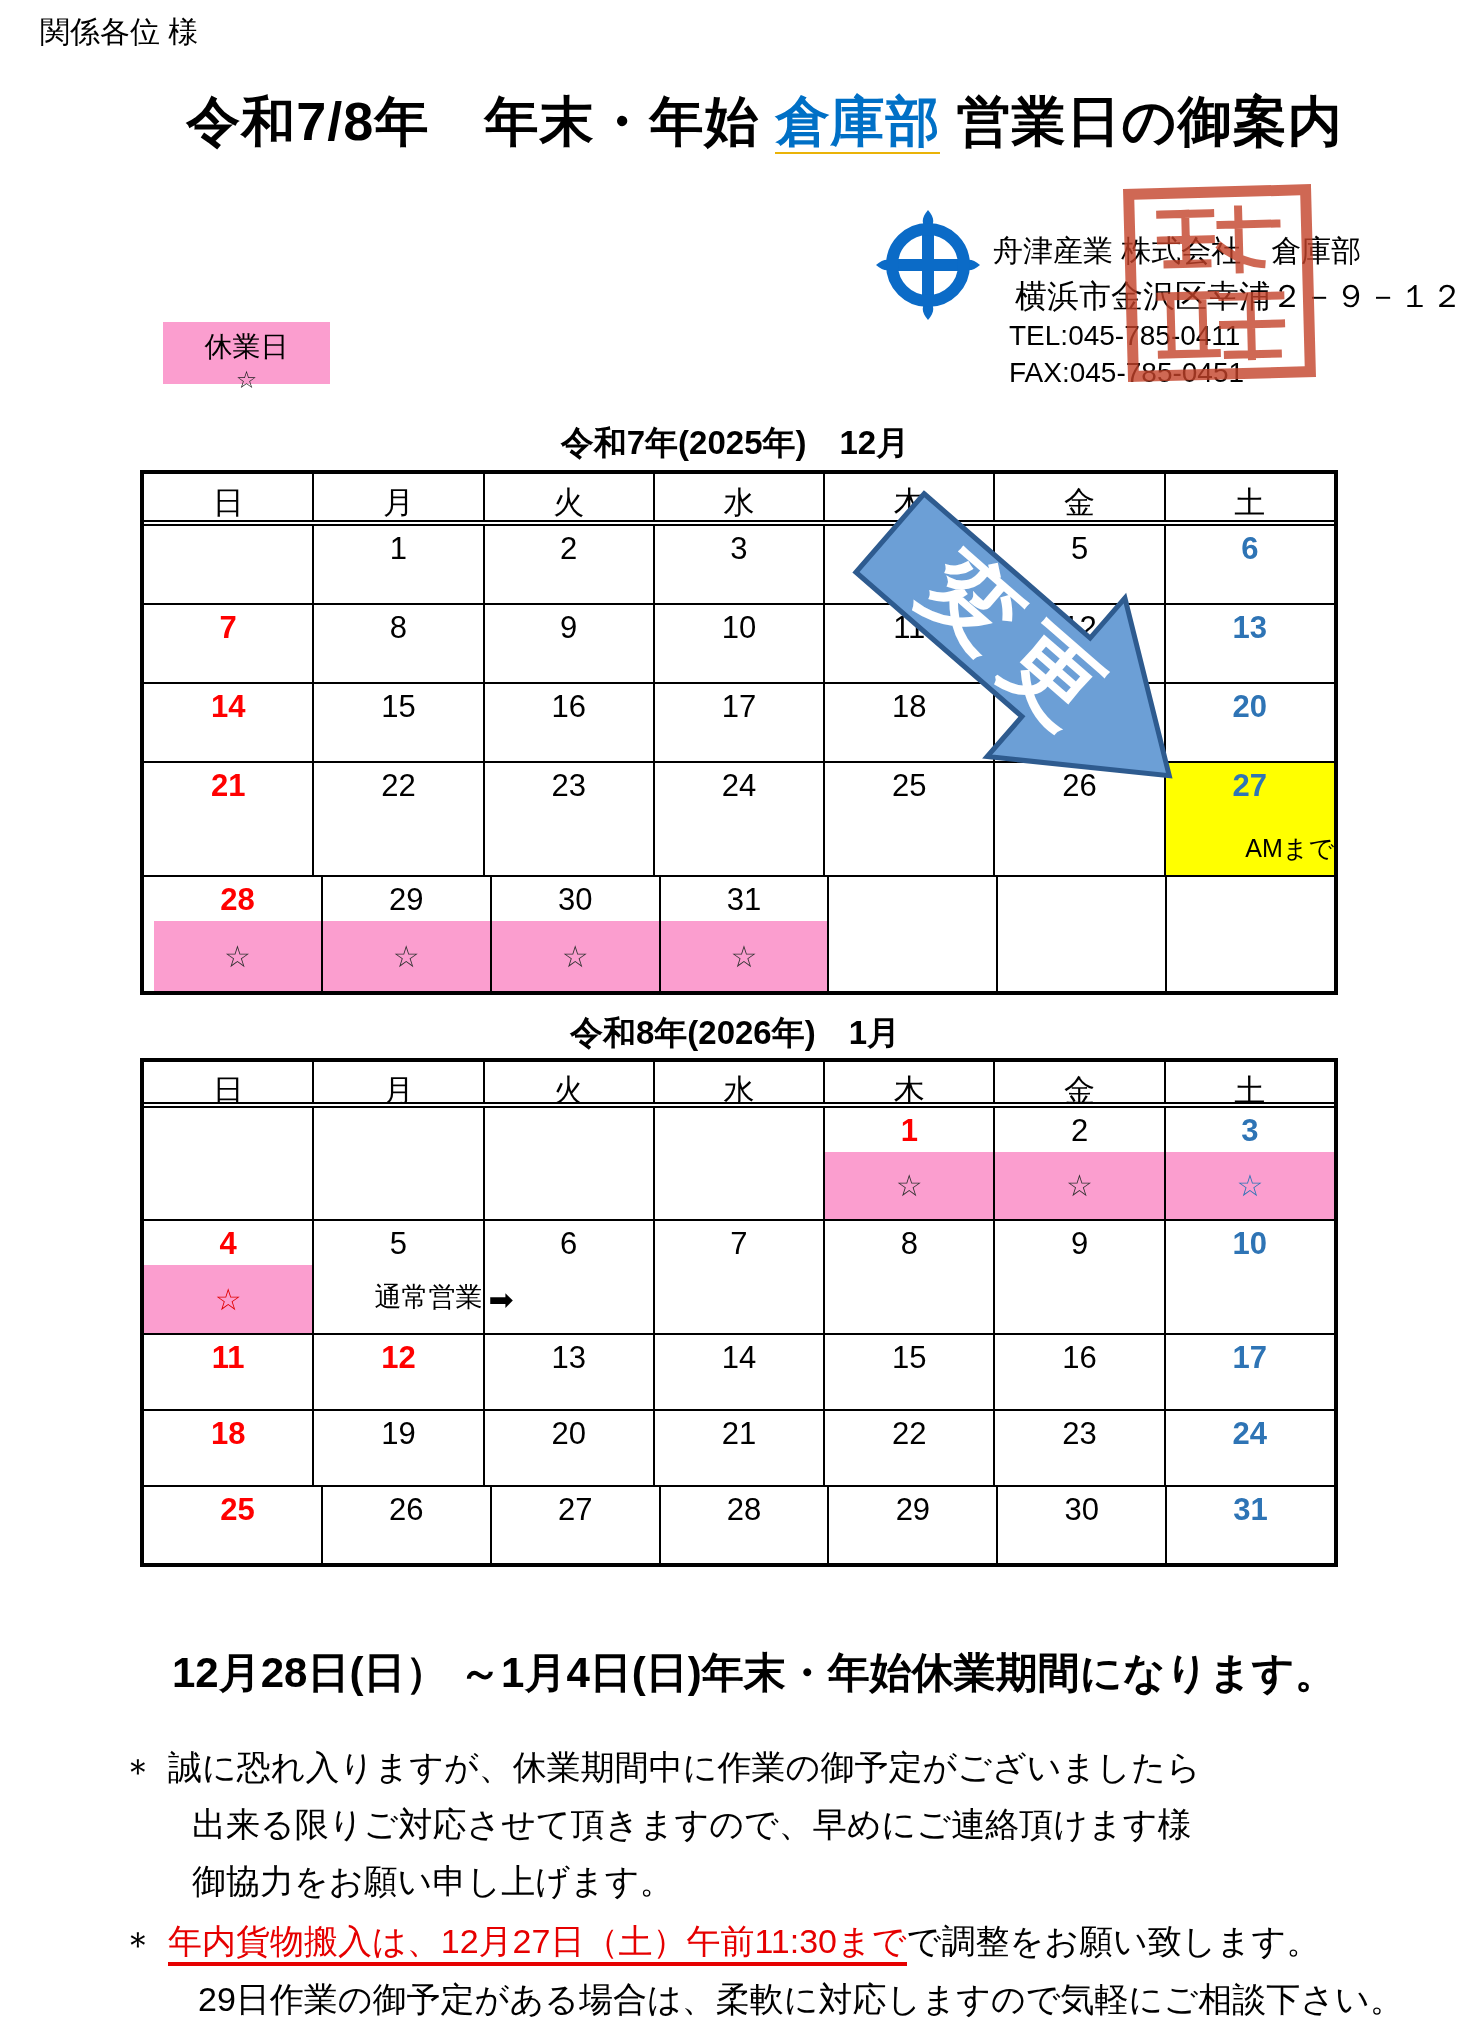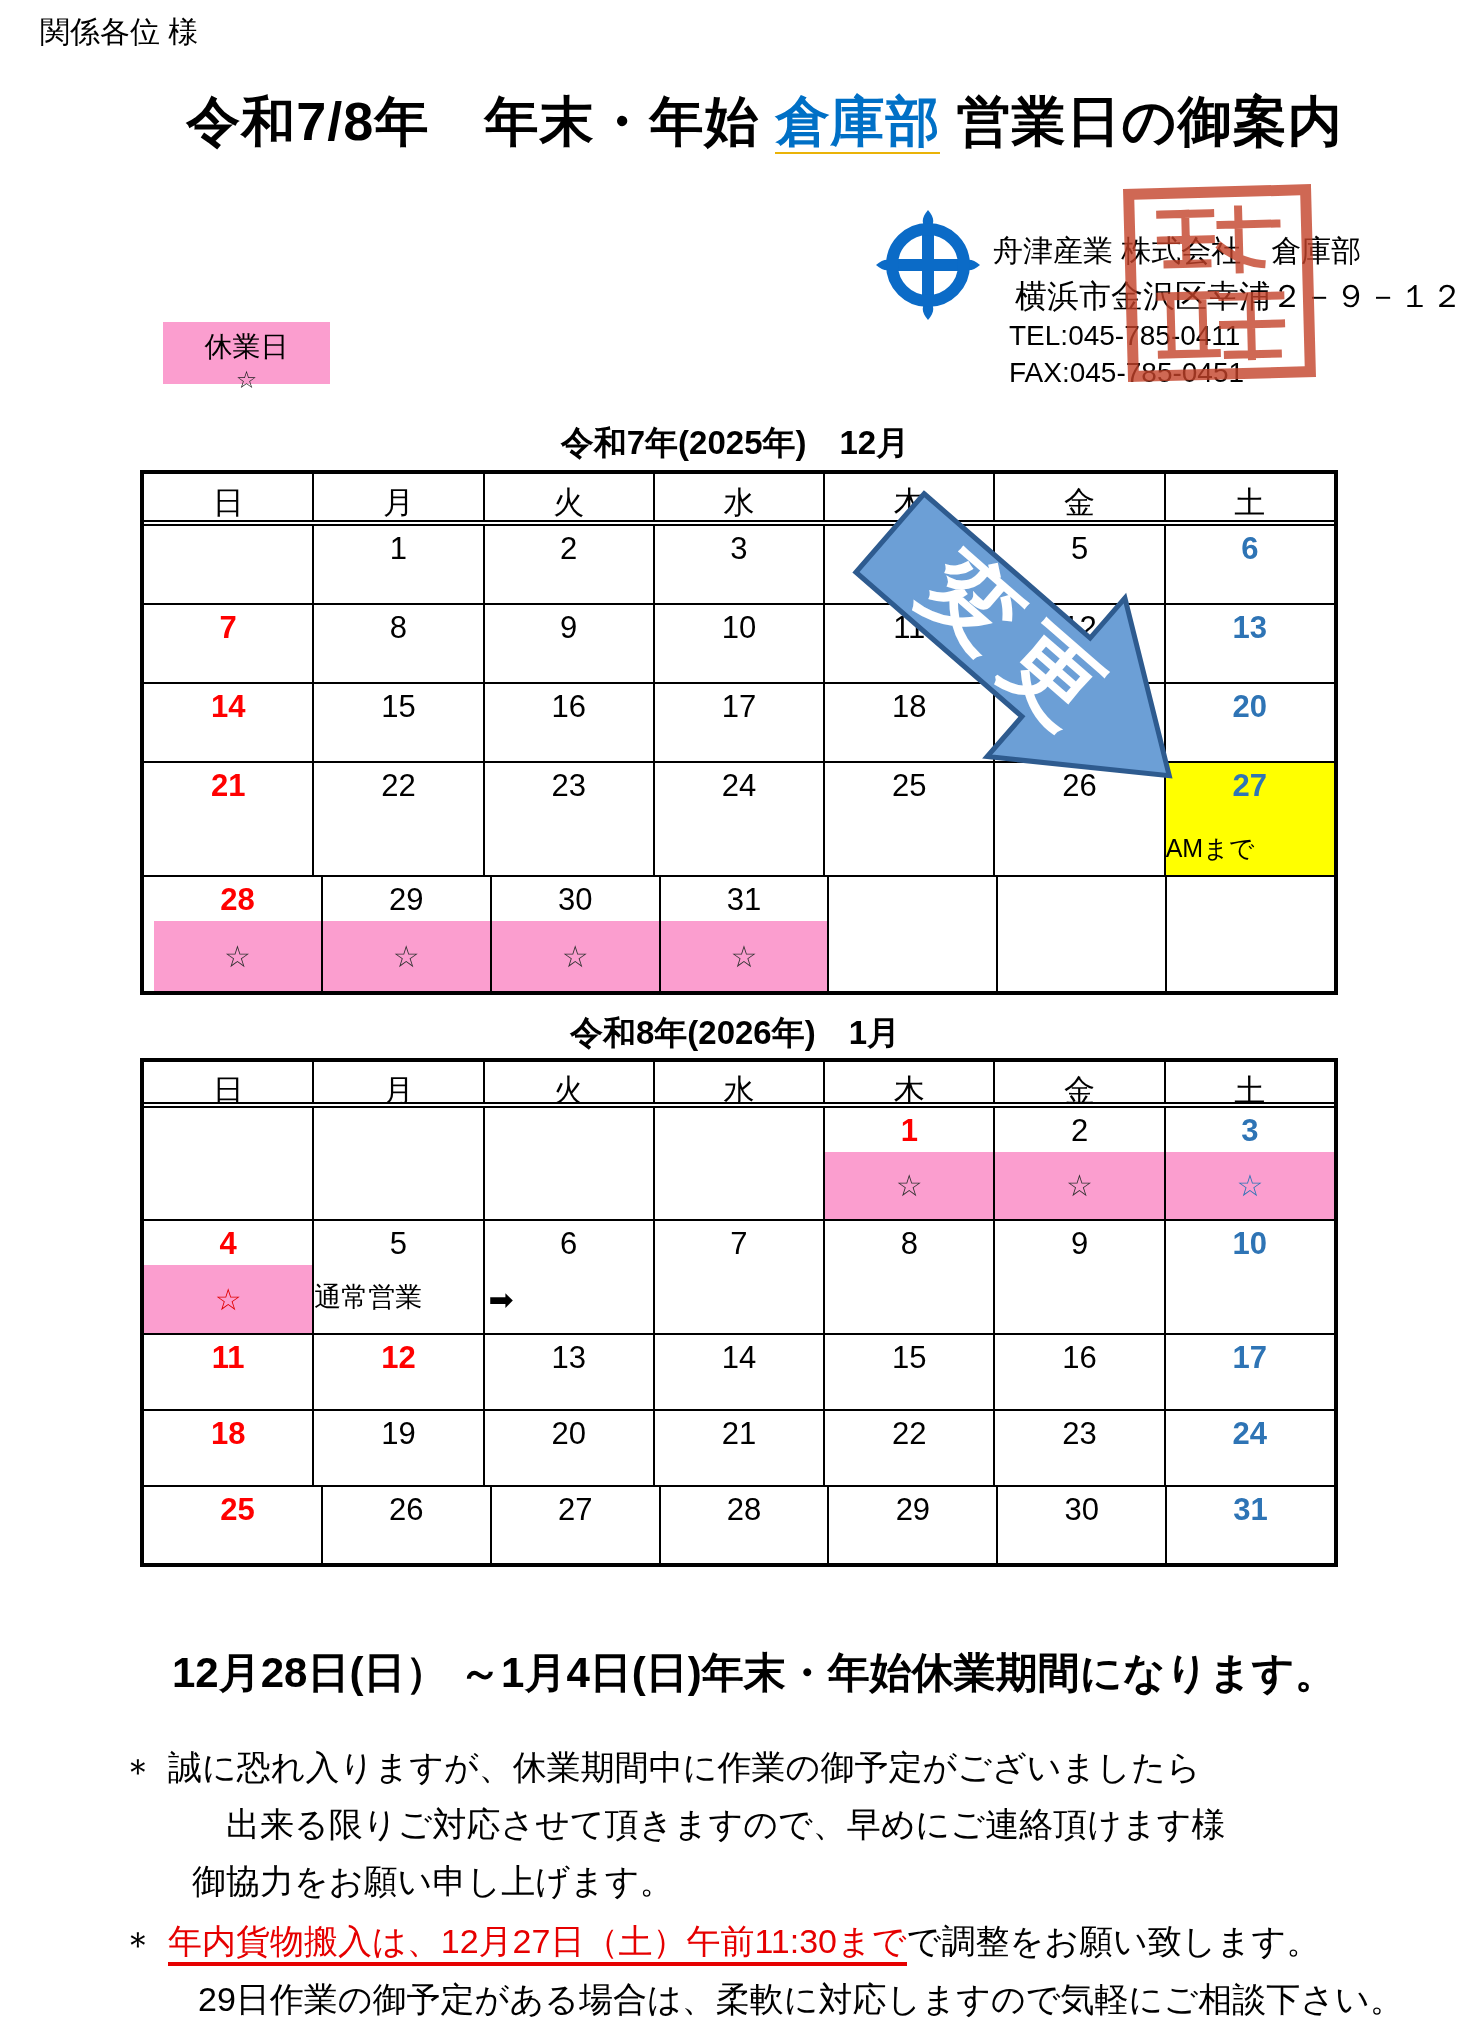--- a/index.html
+++ b/index.html
@@ -36,33 +36,33 @@
   .hcell{font-size:31px;text-align:center;padding-top:8px;}
   .num{font-size:31px;text-align:center;padding-top:5px;line-height:1.15;}
   .num.k{color:#000;}
   .num.r{color:#ff0000;font-weight:bold;}
   .num.b{color:#2e74b5;font-weight:bold;}
   .yellow{background:#ffff00;}
   .band{position:absolute;left:0;right:0;bottom:0;top:44px;background:#fb9ecf;
         display:flex;align-items:center;justify-content:center;}
   .star{font-size:30px;}
   .star.k{color:#333;} .star.r{color:#e00000;} .star.b{color:#2e74b5;}
-  .extra{position:absolute;left:0;right:0;text-align:left;}
+  .extra{position:absolute;left:0;right:0;text-align:right;}
   .extra.am{bottom:10px;font-size:25px;}
   .extra.normal{bottom:18px;font-size:27px;}
   .extra.arrw{bottom:16px;font-size:30px;text-align:left;padding-left:4px;}
 
   .chg-arrow{position:absolute;left:835px;top:438px;z-index:6;}
 
   .heading{position:absolute;left:172px;top:1645px;font-size:42px;font-weight:bold;}
   .ast{position:absolute;left:120px;font-size:36px;}
   #ast1{top:1748px;} #ast2{top:1921px;}
   .note{position:absolute;font-size:34px;white-space:nowrap;}
   #n1a{left:168px;top:1745px;}
-  #n1b{left:192px;top:1802px;margin-left:34px;}
+  #n1b{left:192px;top:1802px;}
   #n1c{left:192px;top:1859px;}
   #n2a{left:168px;top:1919px;}
   #n2b{left:198px;top:1977px;}
   .redline{color:#e60000;border-bottom:4px solid #e60000;padding-bottom:2px;}
 </style>
 </head>
 <body>
 
 <div class="page">
 

